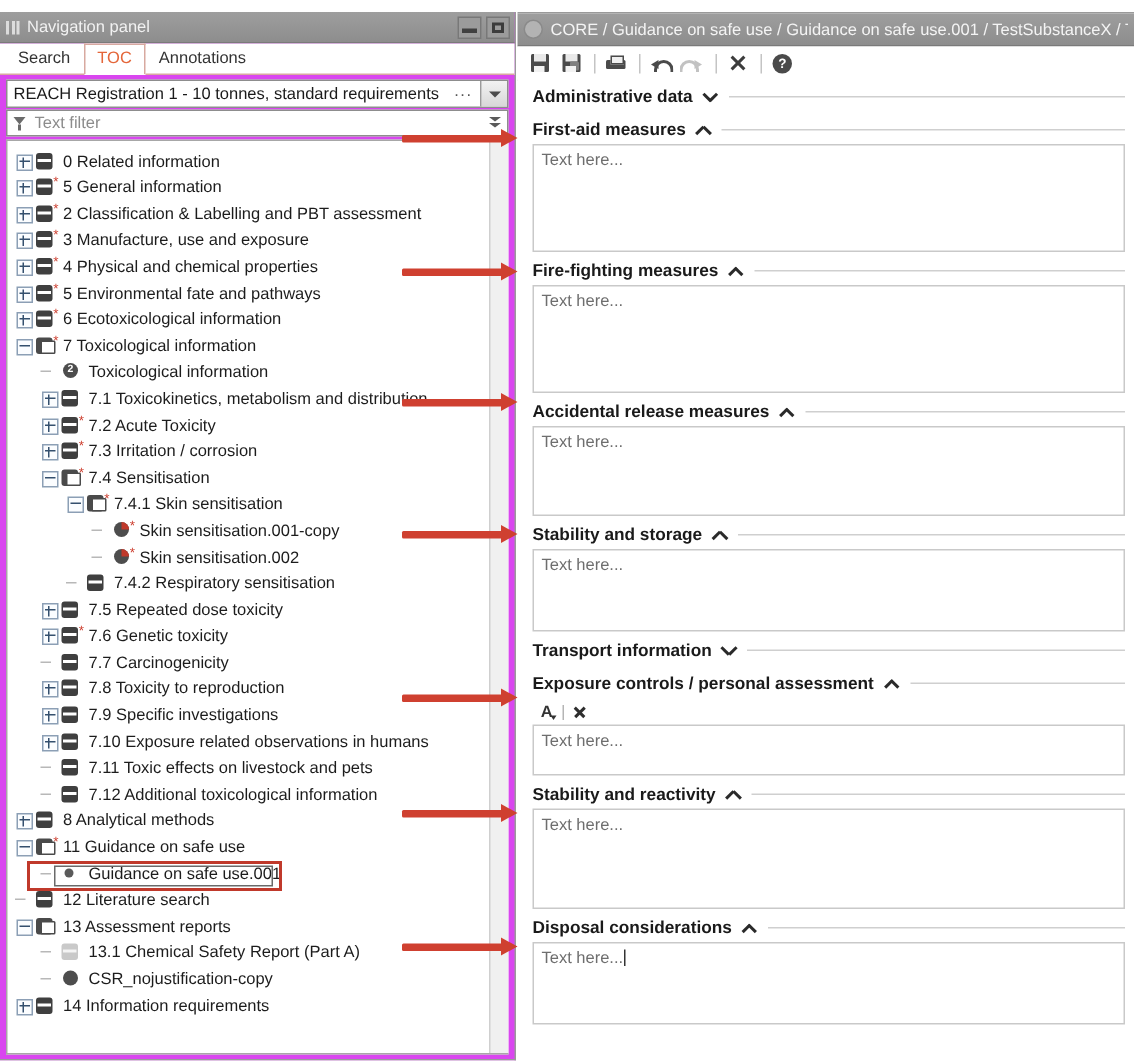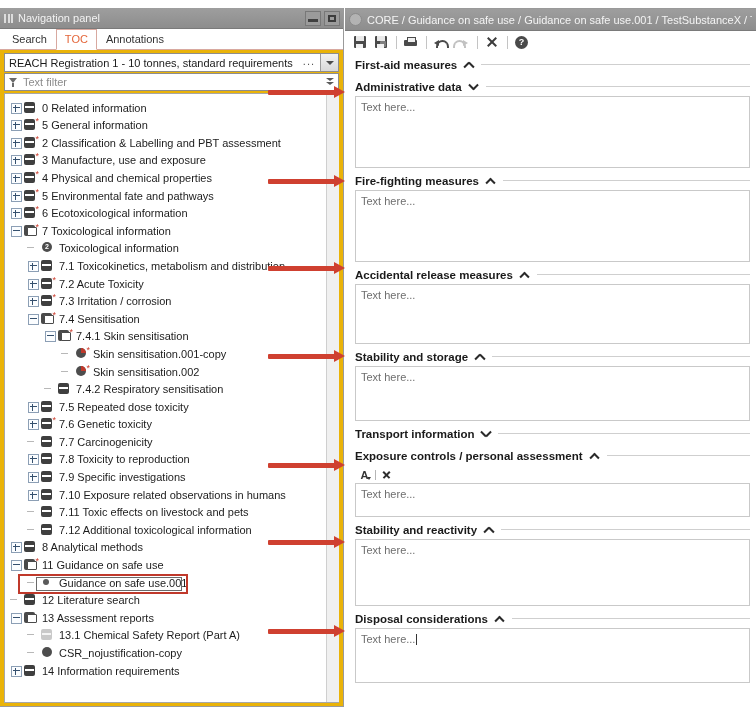--- a/index.html
+++ b/index.html
@@ -8,21 +8,21 @@
     background:#ffffff;
     font-family:"Liberation Sans","DejaVu Sans",sans-serif;
     font-size:11px;color:#222;
     -webkit-font-smoothing:antialiased;
   }
   #root{position:relative;width:756px;height:707px;}
 
   
   #nav-panel{
     position:absolute;left:0;top:8px;width:344px;height:699px;
-    background:#eab308;border:1px solid #9a9a9a;border-top:none;border-left:none;
+    background:#d946ef;border:1px solid #9a9a9a;border-top:none;border-left:none;
     box-sizing:border-box;
   }
   #nav-titlebar{
     height:20px;background:linear-gradient(#9e9e9e,#8d8d8d);
     display:flex;align-items:center;padding:0 3px;
     border-bottom:1px solid #7a7a7a;
   }
   #nav-titlebar .grip{
     width:11px;height:11px;margin-right:4px;flex:0 0 auto;
     position:relative;opacity:.85;
@@ -628,27 +628,27 @@
           <span class="i-x"></span>
         </span>
       <span class="tbsep"></span>
       <span class="tb">
           <span class="i-help">?</span>
         </span>
     </div>
 
     <div id="doc-body">
         <div class="sec-head">
+          <span class="sec-title">Administrative data</span>
+          <span class="chev down"></span>
+          <span class="sec-rule"></span>
+        </div>
+        <div class="sec-head">
           <span class="sec-title">First-aid measures</span>
           <span class="chev up"></span>
-          <span class="sec-rule"></span>
-        </div>
-        <div class="sec-head">
-          <span class="sec-title">Administrative data</span>
-          <span class="chev down"></span>
           <span class="sec-rule"></span>
         </div>
         <div class="txtbox" style="height: 72px;"><span>Text here...</span></div>
         <div class="sec-head">
           <span class="sec-title">Fire-fighting measures</span>
           <span class="chev up"></span>
           <span class="sec-rule"></span>
         </div>
         <div class="txtbox" style="height: 72px;"><span>Text here...</span></div>
         <div class="sec-head">

